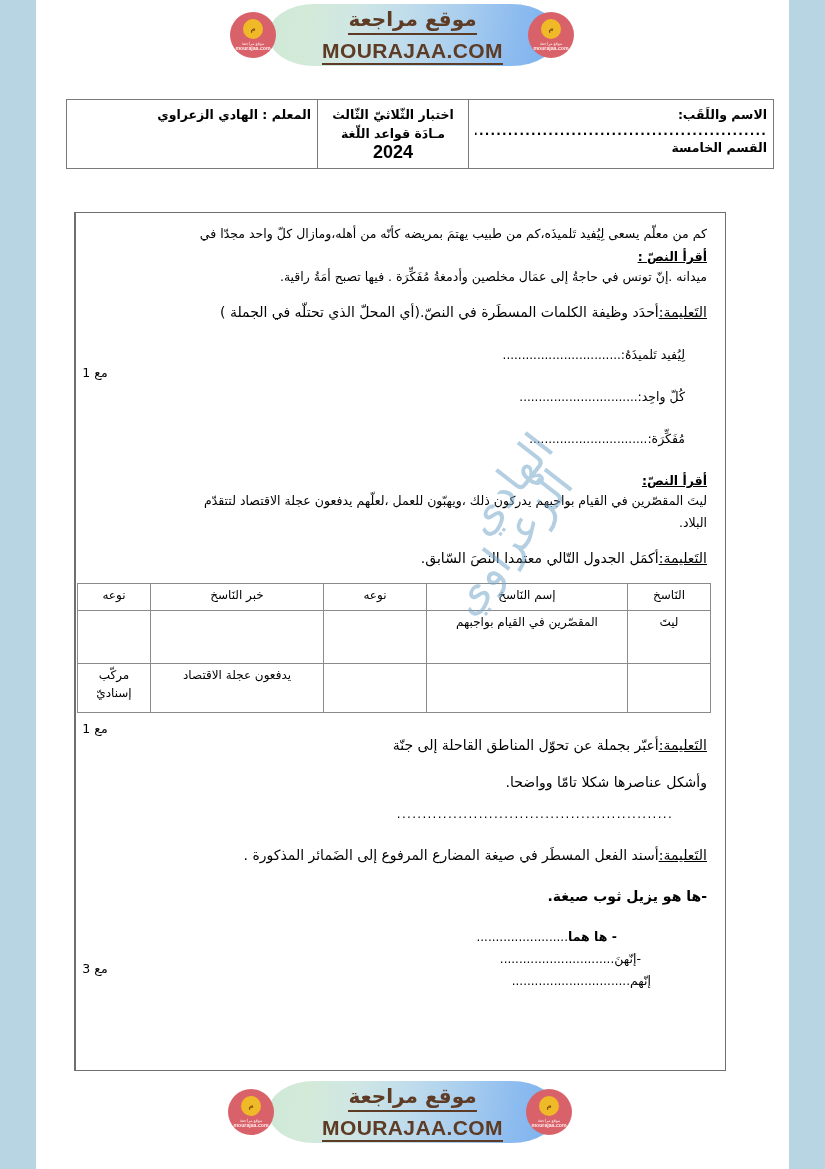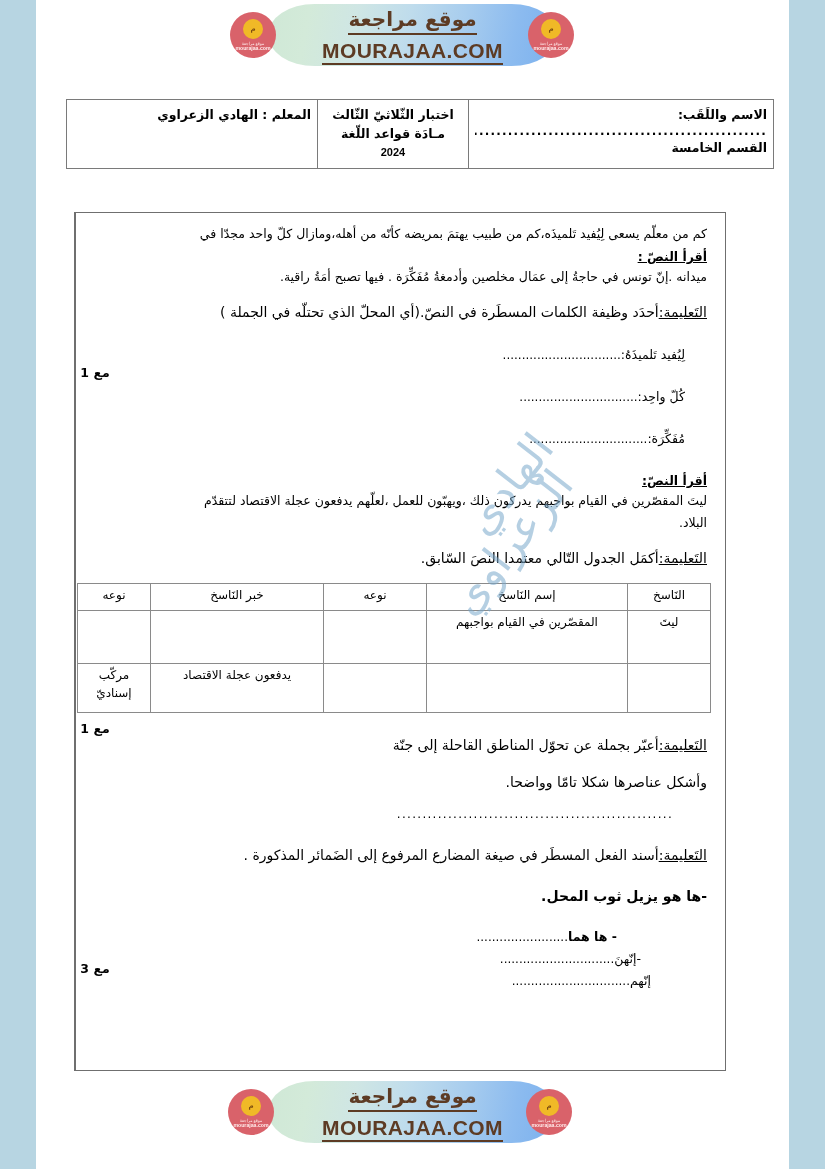--- a/index.html
+++ b/index.html
@@ -138,21 +138,21 @@
     padding: 5px 6px 6px 6px;
     font-family: "DejaVu Sans", sans-serif;
     font-size: 12.5px;
     font-weight: bold;
     color: #000;
     line-height: 19px;
   }
   .cell-teacher { width: 238px; text-align: right; }
   .cell-exam    { width: 138px; text-align: center; }
   .cell-name    { width: 292px; text-align: right; }
-  .exam-year { font-family: "Liberation Sans", sans-serif; font-size: 11px; }
+  .exam-year { font-family: "Liberation Sans", sans-serif; font-size: 18px; }
   .dots-fill {
     display: block;
     text-align: center;
     letter-spacing: 1.2px;
     font-size: 12px;
     line-height: 14px;
     overflow: hidden;
     white-space: nowrap;
   }
   .name-class { display: block; text-align: right; }
@@ -176,21 +176,21 @@
     height: 100%;
     border-left: 1px solid #6f6f6f;
     box-sizing: border-box;
   }
   .mark-item {
     position: absolute;
     width: 40px;
     text-align: center;
     font-family: "DejaVu Sans", sans-serif;
     font-size: 12.5px;
-    font-weight: bold;
+    font-weight: normal;
     color: #000;
     direction: rtl;
   }
   .mark-1 { top: 152px; }
   .mark-2 { top: 508px; }
   .mark-3 { top: 748px; }
 
   .content-col {
     position: absolute;
     right: 0;
@@ -413,21 +413,21 @@
 
       <div class="ar instruction" style="margin-top:22px">
         <span class="tag">التَعليمة:</span><span>أعبّر بجملة عن تحوّل المناطق القاحلة إلى جنّة</span>
       </div>
       <div class="ar instruction" style="margin-top:16px">وأشكل عناصرها شكلا تامّا وواضحا.</div>
       <div class="ar free-dots">......................................................</div>
 
       <div class="ar instruction" style="margin-top:22px">
         <span class="tag">التَعليمة:</span><span>أسند الفعل المسطَر في صيغة المضارع المرفوع إلى الضَمائر المذكورة .</span>
       </div>
-      <div class="ar instruction" style="margin-top:20px; font-weight:bold; margin-left:58px;">-ها هو يزيل ثوب المحل.</div>
+      <div class="ar instruction" style="margin-top:20px; font-weight:bold; margin-left:58px;">-ها هو يزيل ثوب صيغة.</div>
 
       <div class="ar answer-line" style="margin-top:20px; margin-right:96px;">
         <span class="q" style="font-weight:bold">- ها هما</span><span class="dots">........................</span>
       </div>
       <div class="ar answer-line" style="margin-top:2px; margin-right:72px;">
         <span class="q">-إنّهنَ</span><span class="dots">..............................</span>
       </div>
       <div class="ar answer-line" style="margin-top:2px; margin-right:62px;">
         <span class="q">إنّهم</span><span class="dots">...............................</span>
       </div>

